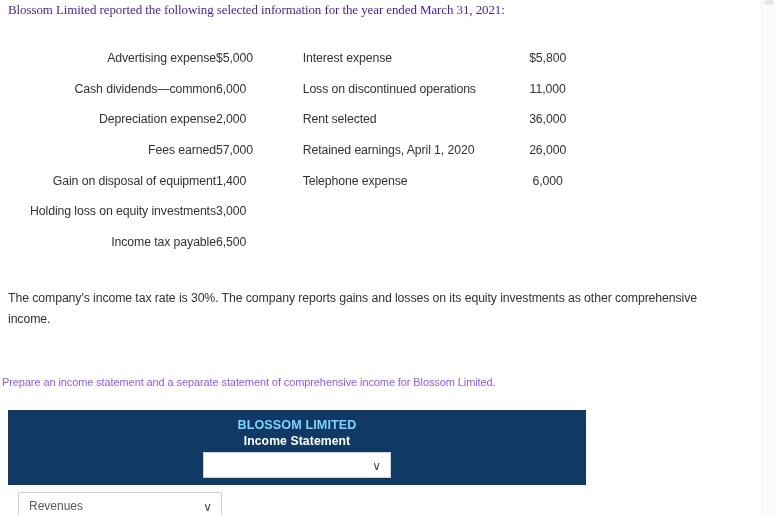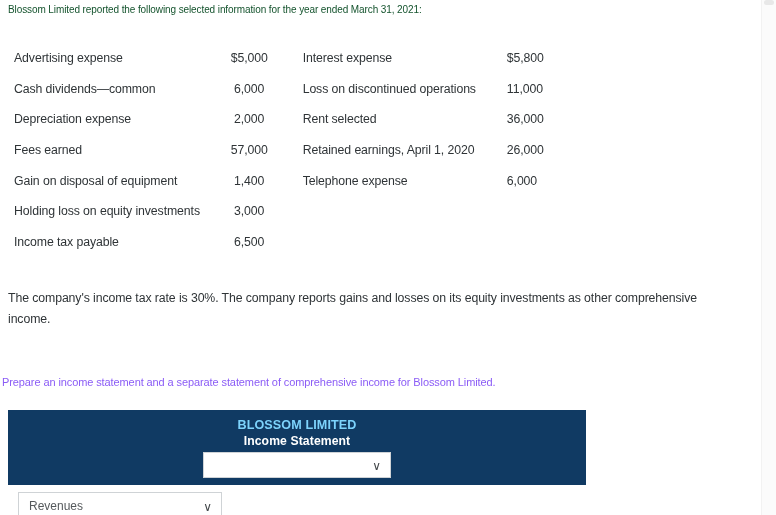--- a/index.html
+++ b/index.html
@@ -46,48 +46,49 @@
     background: #e8e8e8;
     border-radius: 5px;
   }
 
   
   .intro {
     position: absolute;
     left: 8px;
     top: 2px;
     width: 730px;
-    font-size: 10px;
-    line-height: 16px;
-    color: #14532d;
-    letter-spacing: -0.1px;
+    font-size: 13px;
+    line-height: 16px;
+    color: #4c1d95;
+    letter-spacing: -0.1px;
+    font-family: Liberation Serif, serif;
   }
 
   
   .data-table {
     position: absolute;
     left: 0;
     top: 43px;
     width: 740px;
     border-collapse: collapse;
     font-size: 12.3px;
     color: #2f3437;
     letter-spacing: -0.1px;
   }
   .data-table td {
     padding: 0;
     height: 30.6px;
     vertical-align: middle;
     white-space: nowrap;
   }
-  .c-lbl-a { width: 205px; padding-left: 14px !important; }
-  .c-amt-a { width: 72px; text-align: center; }
+  .c-lbl-a { width: 205px; padding-left: 14px !important; text-align: right; }
+  .c-amt-a { width: 72px; text-align: left; }
   .c-gap   { width: 24px; }
   .c-lbl-b { width: 210px; }
-  .c-amt-b { width: 90px; text-align: left; }
+  .c-amt-b { width: 90px; text-align: center; }
   .c-tail  { width: 180px; }
 
   
   .tax-note {
     position: absolute;
     left: 8px;
     top: 288px;
     width: 716px;
     font-size: 12.3px;
     line-height: 21px;

